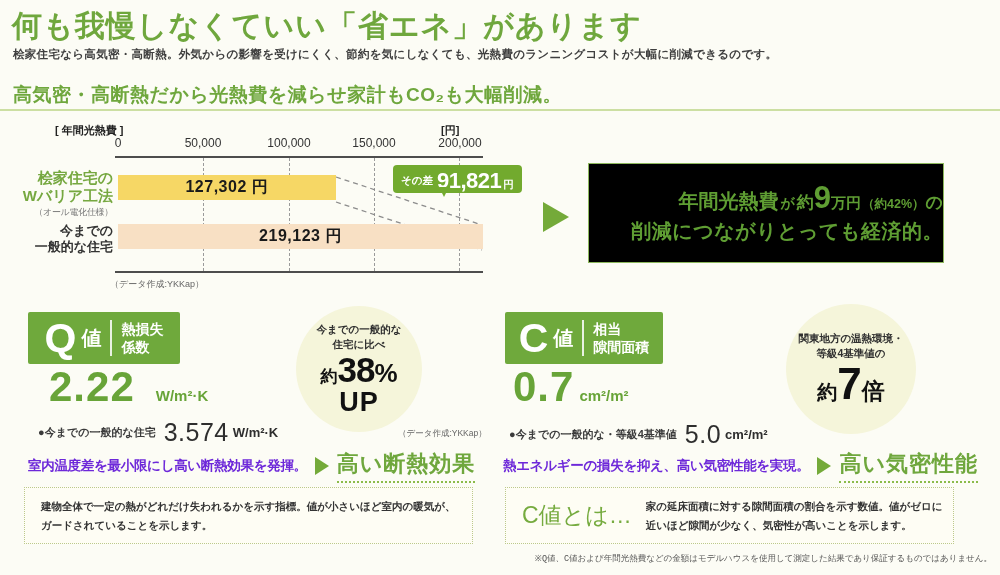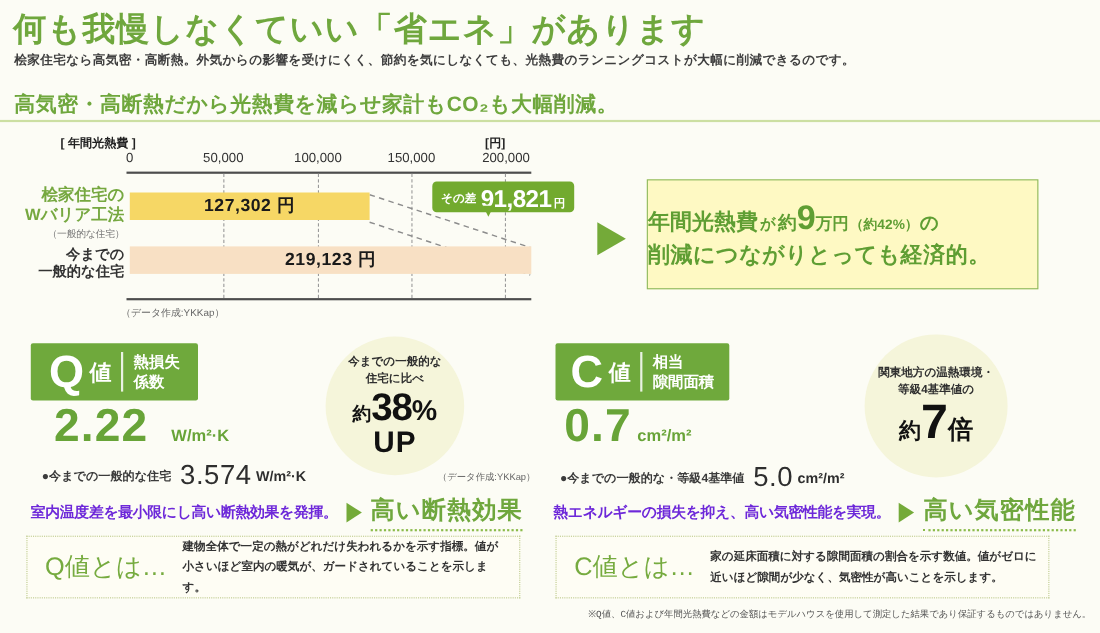--- a/index.html
+++ b/index.html
@@ -38,22 +38,22 @@
     color:#fff; display:flex; align-items:baseline; padding:3px 8px 0; z-index:3; position:absolute; }
   .diff-badge:after { content:""; position:absolute; left:46px; bottom:-9px;
     border:5px solid transparent; border-top:10px solid #72aa2e; }
   .diff-prefix { font-size:10.5px; font-weight:bold; margin-right:4px; align-self:center; }
   .diff-value  { font-size:22px; font-weight:bold; letter-spacing:-.5px; }
   .diff-unit   { font-size:10.5px; font-weight:bold; margin-left:2px; }
   .connectors { left:0; top:0; width:600px; height:184px; position:absolute; z-index:1; pointer-events:none; }
   .chart-source { left:110px; top:160px; font-size:9px; color:#666; position:absolute; }
   .flow-arrow { left:543px; top:84px; width:0; height:0;
     border-top:15px solid transparent; border-bottom:15px solid transparent; border-left:26px solid #74aa39; position:absolute; }
-  .economy-box { left:588px; top:45px; width:356px; height:100px; border:1.5px solid #8db85c; background:#fef9c3;
-    display:flex; flex-direction:column; align-items:flex-start; justify-content:center; color:#5f9e33; position:absolute; }
+  .economy-box { left:588px; top:45px; width:356px; height:100px; border:1.5px solid #8db85c; background:#000000;
+    display:flex; flex-direction:column; align-items:flex-end; justify-content:center; color:#5f9e33; position:absolute; }
   .eco-l1 { display:flex; align-items:baseline; font-weight:bold; }
   .eco-p1{font-size:20px;} .eco-p2{font-size:14px; margin:0 2px;} .eco-p3{font-size:17px;}
   .eco-p4{font-size:31px; line-height:1;} .eco-p5{font-size:15px;} .eco-p6{font-size:12.5px; margin:0 1px;} .eco-p7{font-size:17px;}
   .eco-l2 { font-size:20px; font-weight:bold; letter-spacing:.5px; margin-top:3px; }
 
   
   .metric-badge { top:312px; height:52px; background:#6fa93c; border-radius:2px;
     display:flex; align-items:center; justify-content:center; gap:9px; color:#fff; position:absolute; }
   .q-badge { left:28px; width:152px; }
   .c-badge { left:505px; width:158px; }
@@ -125,21 +125,21 @@
   <div class="abs axis-bottom"></div>
 
   <svg class="connectors" viewBox="0 0 600 184">
     <line x1="336" y1="59" x2="482" y2="107" stroke="#8c8c8c" stroke-width="1.3" stroke-dasharray="5 4"></line>
     <line x1="336" y1="84" x2="482" y2="132" stroke="#8c8c8c" stroke-width="1.3" stroke-dasharray="5 4"></line>
   </svg>
 
   <div class="row-label row1-label">
     <div>桧家住宅の</div>
     <div>Wバリア工法</div>
-    <div class="row1-sub">（一般的な住宅）</div>
+    <div class="row1-sub">（オール電化仕様）</div>
   </div>
   <div class="bar bar1" style="width: 217.686px;">
     <span class="bar-label">127,302 円</span>
   </div>
 
   <div class="diff-badge">
     <span class="diff-prefix">その差</span>
     <span class="diff-value">91,821</span>
     <span class="diff-unit">円</span>
   </div>
@@ -198,21 +198,20 @@
   </div>
   <div class="circle-up">UP</div>
 </div>
 <span class="q-source">（データ作成:YKKap）</span>
 <div class="effect-row q-effect">
   <span class="effect-stmt">室内温度差を最小限にし高い断熱効果を発揮。</span>
   <span class="effect-tri"></span>
   <span class="effect-name">高い断熱効果</span>
 </div>
 <div class="def-box q-def">
-  <span class="def-title">Q値とは…</span>
   <span class="def-text">建物全体で一定の熱がどれだけ失われるかを示す指標。値が小さいほど室内の暖気が、ガードされていることを示します。</span>
 </div>
 
 <div class="metric-badge c-badge">
   <span class="badge-sym">C</span>
   <span class="badge-sfx">値</span>
   <span class="badge-div"></span>
   <span class="badge-lbl">
     <div>相当</div>
     <div>隙間面積</div>

